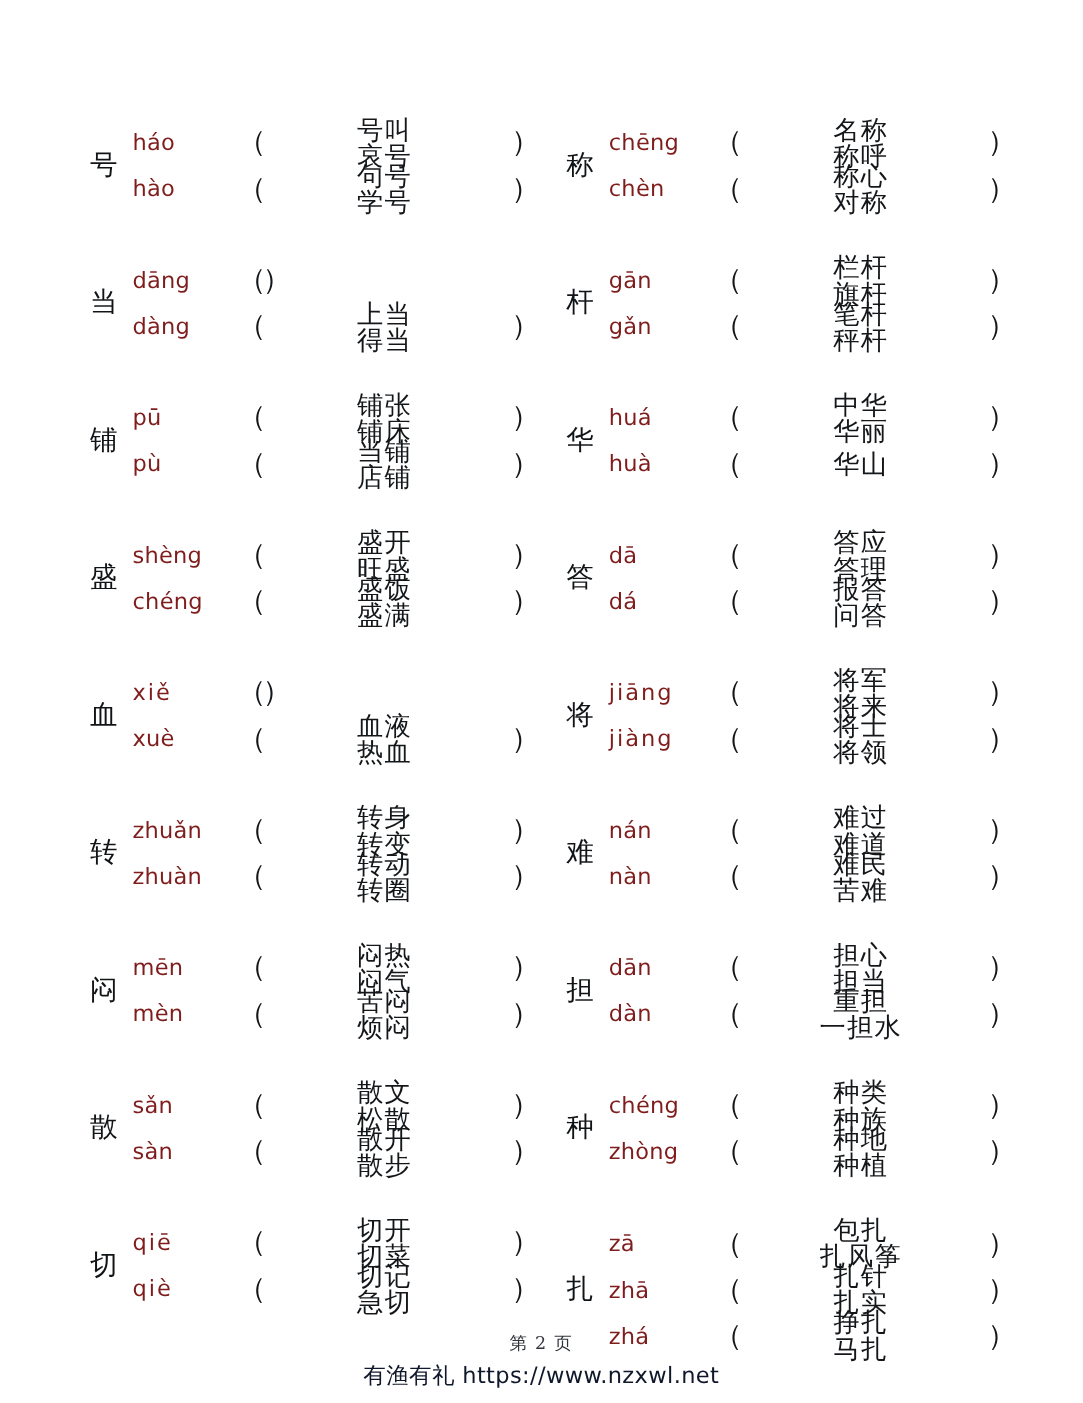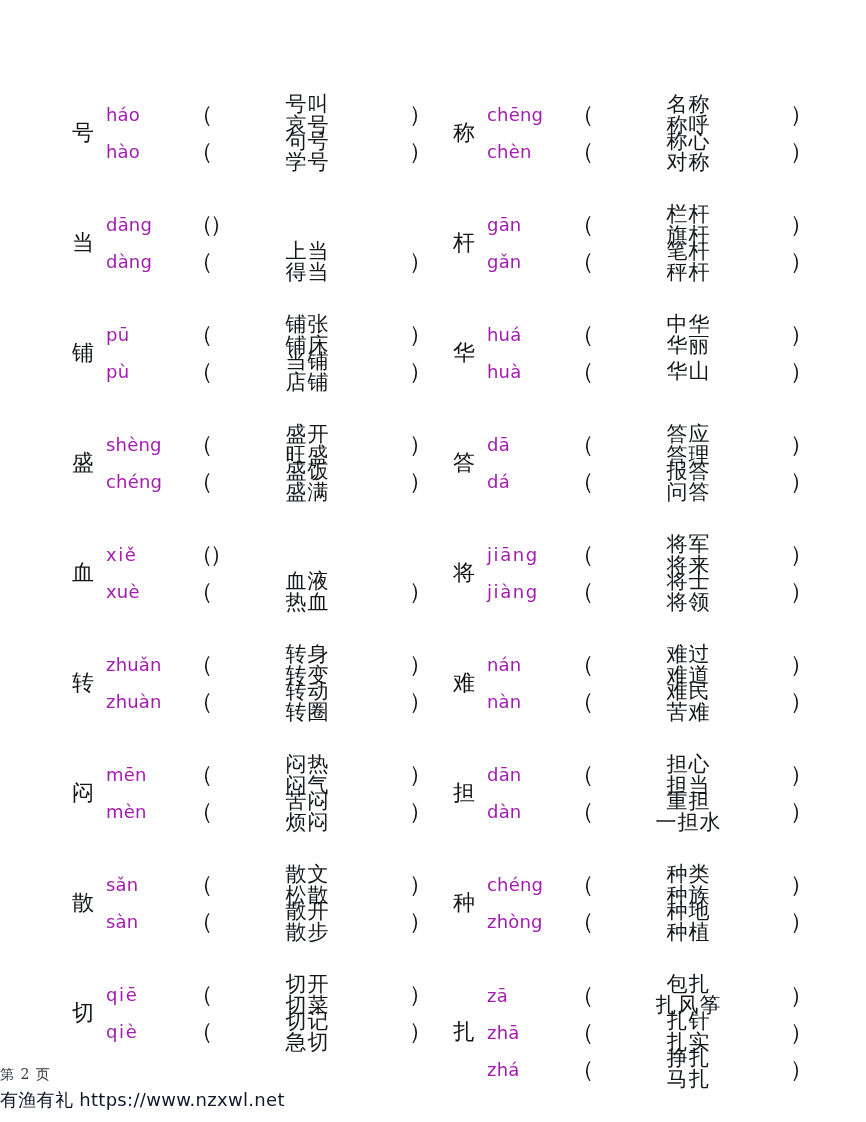--- a/index.html
+++ b/index.html
@@ -73,21 +73,21 @@
     align-items: center;
     height: 37px;
   }
 
   .pinyin {
     width: 84px;
     min-width: 84px;
     font-family: "DejaVu Sans", "Liberation Sans", sans-serif;
     font-size: 18px;
     letter-spacing: 0.2px;
-    color: #a21caf;
+    color: #7f1d1d;
     text-align: left;
     white-space: nowrap;
   }
   .pinyin.spaced { letter-spacing: 1.6px; }
 
   .paren {
     font-family: "DejaVu Serif", "Liberation Serif", serif;
     font-size: 23px;
     line-height: 1;
     color: #14171a;
@@ -114,20 +114,21 @@
     letter-spacing: 1px;
   }
   .word-1 { width: 90px; min-width: 90px; }
   .word-2 { width: 98px; min-width: 98px; }
 
   .footer {
     position: absolute;
     left: 0;
     right: 0;
     bottom: 10px;
+    text-align: center;
   }
   .page-num {
     font-family: "DejaVu Serif", "Liberation Serif", serif;
     font-size: 14px;
     color: #30343a;
     margin-bottom: 4px;
     letter-spacing: 1px;
   }
   .watermark {
     font-family: "DejaVu Sans", "Liberation Sans", sans-serif;

